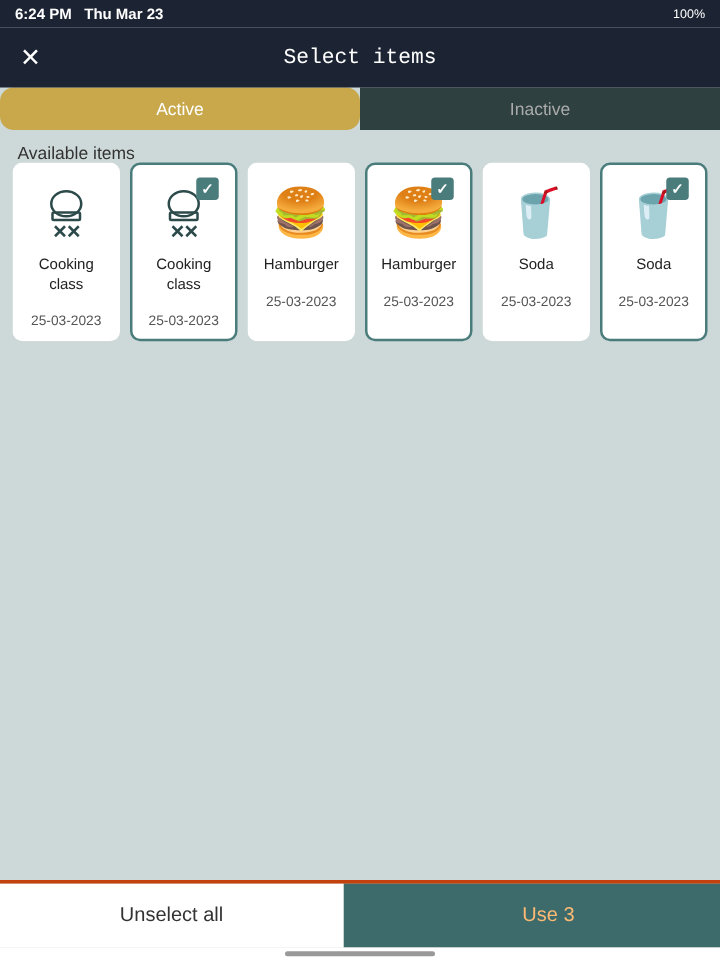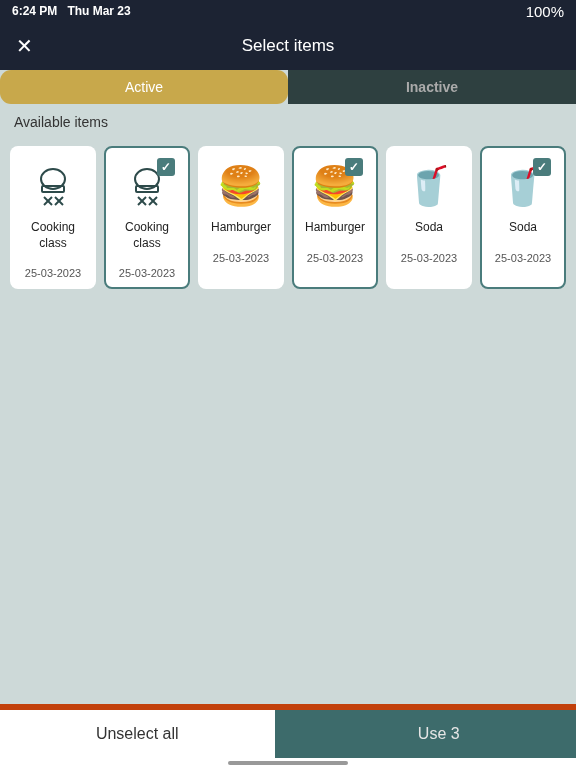--- a/index.html
+++ b/index.html
@@ -44,20 +44,21 @@
       font-size: 20px;
       cursor: pointer;
       z-index: 1;
     }
     .header-title {
       position: absolute;
       left: 50%;
       transform: translateX(-50%);
       font-size: 17px;
       font-weight: 500;
+      font-family: Liberation Mono, monospace;
     }
 
     
     .tab-bar {
       display: flex;
       height: 34px;
       flex-shrink: 0;
     }
     .tab {
       flex: 1;
@@ -69,26 +70,25 @@
       cursor: pointer;
     }
     .tab.active {
       background: #c8a84b;
       color: white;
       border-radius: 11px;
     }
     .tab.inactive {
       background: #2e4040;
       color: #aaa;
-      font-weight: bold;
     }
 
     
     .section-label {
-      padding: 10px 14px 16px;
+      padding: 10px 14px 0;
       font-size: 14px;
       color: #333;
       font-weight: 400;
     }
 
     
     .items-grid {
       display: flex;
       flex-wrap: wrap;
       padding: 0 10px;
@@ -157,37 +157,37 @@
       flex: 1;
       overflow-y: auto;
       background: #cdd9d8;
     }
 
     
     .bottom-bar {
       display: flex;
       height: 54px;
       flex-shrink: 0;
-      border-top: 6px solid #c2410c;
+      border-top: 3px solid #c2410c;
     }
     .bottom-btn {
       flex: 1;
       display: flex;
       align-items: center;
       justify-content: center;
       font-size: 16px;
       cursor: pointer;
     }
     .bottom-btn.unselect {
       background: white;
       color: #333;
     }
     .bottom-btn.use {
       background: #3d6b6b;
-      color: #e5e5e5;
+      color: #fdba74;
       padding-left: 27px;
     }
 
     
     .home-indicator {
       background: white;
       height: 10px;
       display: flex;
       align-items: center;
       justify-content: center;
@@ -205,21 +205,21 @@
 <div class="status-bar">
   <div class="status-bar-left">
     <span>6:24 PM</span> &nbsp; <span>Thu Mar 23</span>
   </div>
   <div class="status-bar-right">
     <span>
       <svg viewBox="0 0 20 14" fill="white">
           <path d="M10 3C6.5 3 3.4 4.4 1.1 6.7L0 5.6C2.6 3 6.1 1.5 10 1.5s7.4 1.5 9.9 4.1L18.8 6.7C16.6 4.4 13.5 3 10 3zm0 3c-2.5 0-4.8 1-6.4 2.7L2.5 7.6C4.4 5.6 7 4.5 10 4.5s5.6 1.1 7.5 3.1L16.4 8.7C14.8 7 12.5 6 10 6zm0 3c-1.5 0-2.9.6-3.9 1.6L5 9.5c1.3-1.3 3-2 5-2s3.7.7 5 2l-1.1 1.1C12.9 9.6 11.5 9 10 9zm0 3c-.8 0-1.5.3-2 .8L10 14l2-1.2c-.5-.5-1.2-.8-2-.8z"></path>
         </svg>
     </span>
-    <span style="font-size:15px;">100%</span>
+    <span style="font-size:10px;">100%</span>
   </div>
 </div>
 
 <div class="header">
   <span class="close-btn">✕</span>
   <span class="header-title">Select items</span>
 </div>
 
 <div class="tab-bar">
   <div class="tab active">Active</div>

